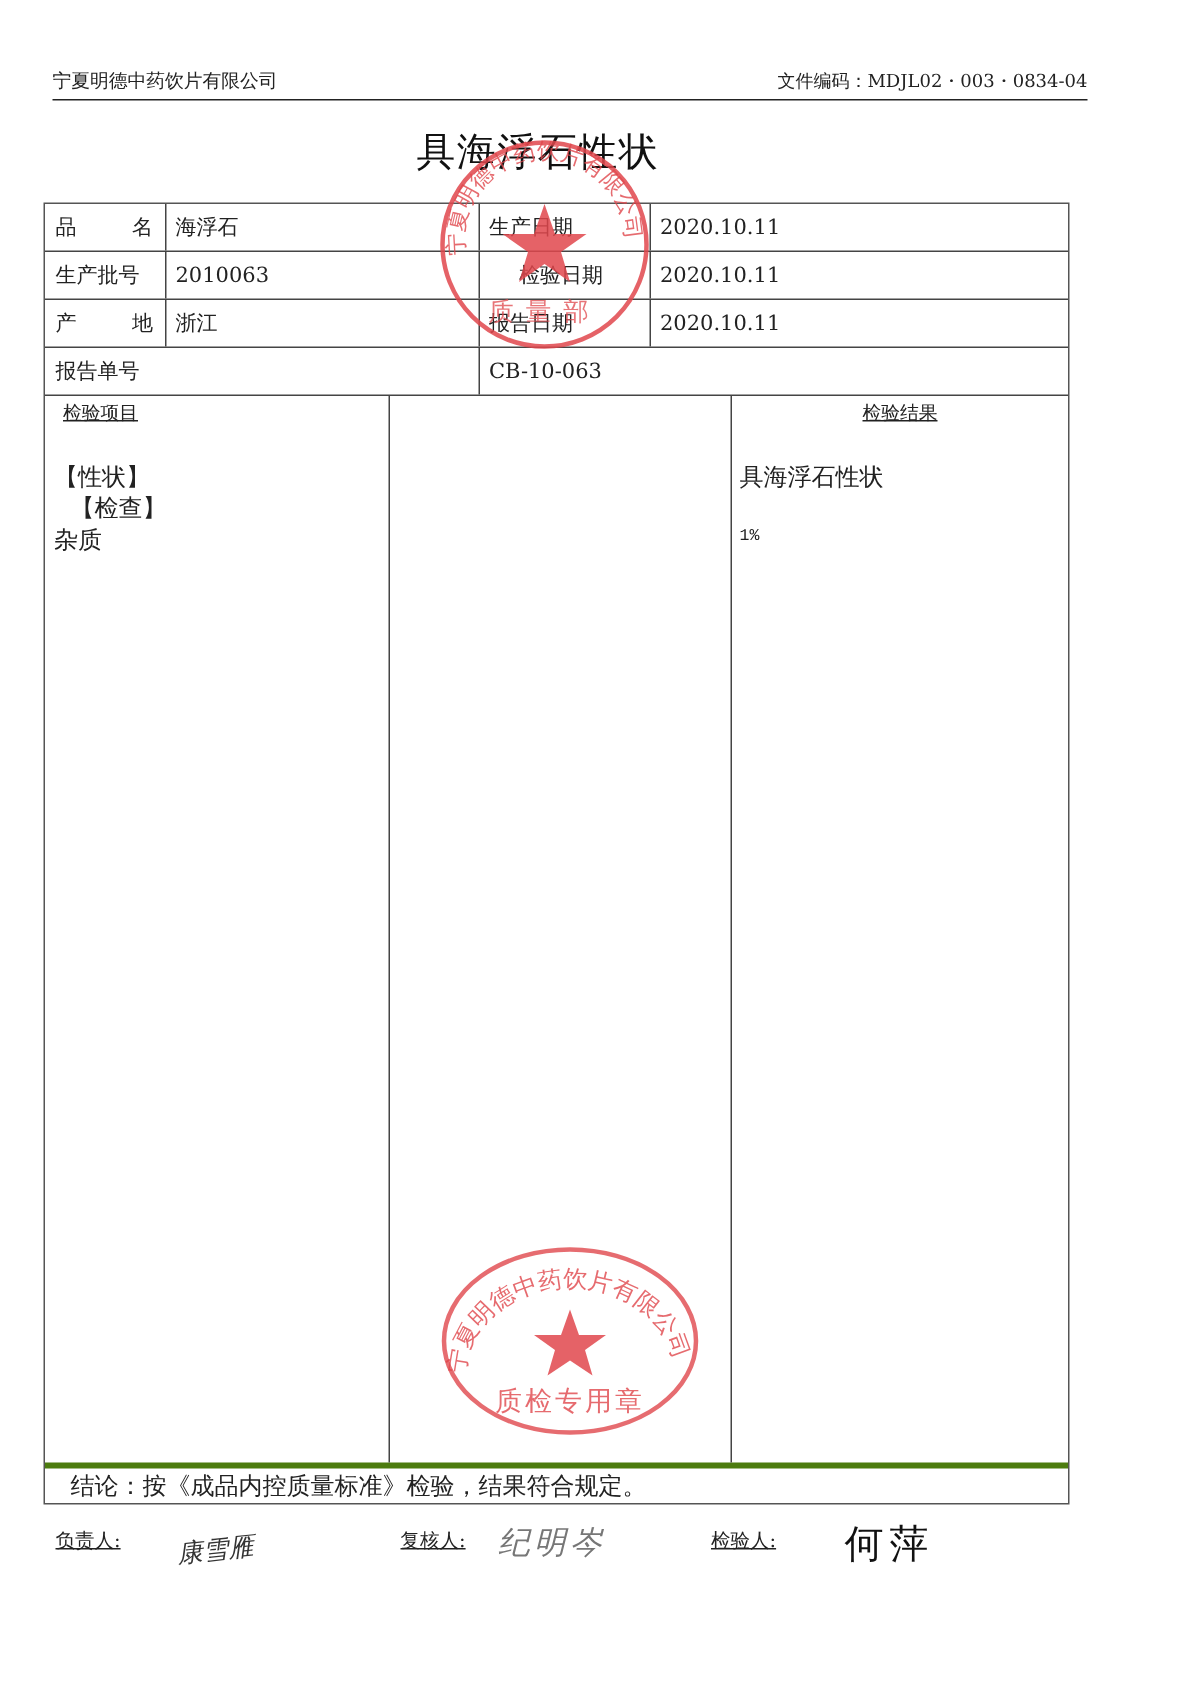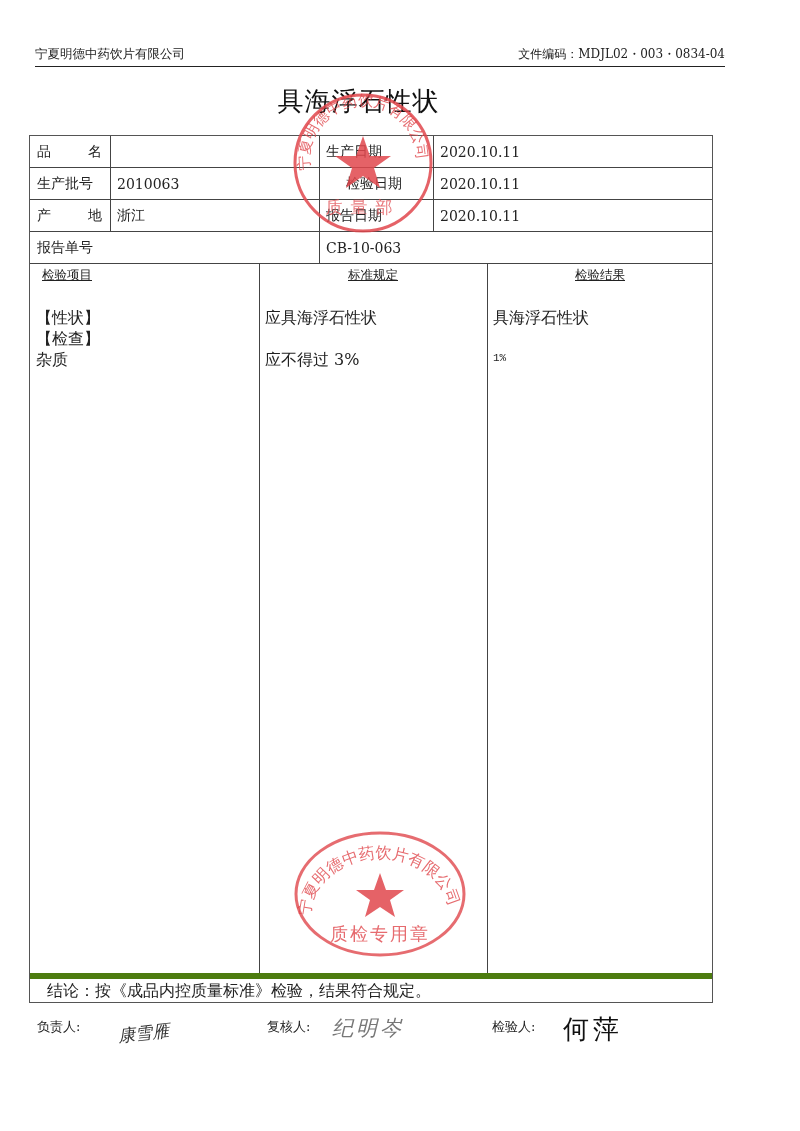--- a/index.html
+++ b/index.html
@@ -15,31 +15,31 @@
              font-size: 26px; letter-spacing: 1px; color: #111; }
 
     .tbl { position: absolute; left: 29px; top: 135px; width: 684px; height: 868px;
            border: 1px solid #555; box-sizing: border-box; }
     .row { position: absolute; left: 0; width: 100%; border-bottom: 1px solid #444; box-sizing: border-box; }
     .cell { position: absolute; top: 0; height: 100%; box-sizing: border-box;
             font-size: 14px; padding-left: 7px; display: flex; align-items: center; }
     .vline { position: absolute; top: 0; height: 100%; border-left: 1px solid #444; }
     .lbl-spread { justify-content: space-between; padding-right: 8px; }
 
-    .lower { position: absolute; left: 0; top: 128px; width: 100%; height: 715px; border-bottom: 6px solid #4d7c0f; box-sizing: border-box; }
+    .lower { position: absolute; left: 0; top: 128px; width: 100%; height: 715px; border-bottom: 4px solid #4d7c0f; box-sizing: border-box; }
     .col { position: absolute; top: 0; height: 100%; box-sizing: border-box; font-size: 12.5px; }
     .col-head { text-align: center; text-decoration: underline; margin-top: 3px; font-size: 12.5px; }
     .col-head.left { text-align: left; padding-left: 12px; }
     .item { position: absolute; left: 6px; font-size: 16px; white-space: nowrap; }
     .small-num { font-size: 11px; }
 
     .concl { position: absolute; left: 0; top: 843px; width: 100%; height: 24px; font-size: 16px;
              padding-left: 17px; box-sizing: border-box; display: flex; align-items: center; }
 
-    .sig { position: absolute; top: 1018px; font-size: 13px; }
+    .sig { position: absolute; top: 1018px; font-size: 13px; text-decoration: underline; }
     .sig-hand { position: absolute; font-family: "DejaVu Sans", sans-serif; }
 
     .stamp { position: absolute; pointer-events: none; }
   </style>
 </head>
 <body>
 
 <div class="hdr">
   <span class="company">宁夏明德中药饮片有限公司</span>
   <span class="code">文件编码：MDJL02・003・0834-04</span>
@@ -48,20 +48,21 @@
 <div class="title">具海浮石性状</div>
 
 <div class="tbl">
 
   <div class="row" style="top:0;height:32px;">
     <div class="cell lbl-spread" style="left:0;width:80px;">
       <span>品</span>
       <span>名</span>
     </div>
     <div class="vline" style="left:80px;"></div>
+    <div class="cell" style="left:80px;width:209px;">海浮石</div>
     <div class="vline" style="left:289px;"></div>
     <div class="cell" style="left:289px;width:114px;">生产日期</div>
     <div class="vline" style="left:403px;"></div>
     <div class="cell" style="left:403px;width:280px;">2020.10.11</div>
   </div>
 
   <div class="row" style="top:32px;height:32px;">
     <div class="cell" style="left:0;width:80px;">生产批号</div>
     <div class="vline" style="left:80px;"></div>
     <div class="cell" style="left:80px;width:209px;">2010063</div>
@@ -87,47 +88,42 @@
   <div class="row" style="top:96px;height:32px;">
     <div class="cell" style="left:0;width:289px;">报告单号</div>
     <div class="vline" style="left:289px;"></div>
     <div class="cell" style="left:289px;width:352px;">CB-10-063</div>
   </div>
 
   <div class="lower">
     <div class="col" style="left:0;width:229px;">
       <div class="col-head left">检验项目</div>
       <div class="item" style="top:44px;">【性状】</div>
-      <div class="item" style="top:65px;">【检查】</div>
+      <div class="item" style="top:65px;margin-left:11px;">【检查】</div>
       <div class="item" style="top:86px;">杂质</div>
     </div>
     <div class="vline" style="left:229px;"></div>
-    <div class="col" style="left:229px;width:228px;">
-      <div class="col-head">标准规定</div>
-      <div class="item" style="top:44px;">应具海浮石性状</div>
-      <div class="item" style="top:86px;">应不得过 3%</div>
-    </div>
     <div class="vline" style="left:457px;"></div>
     <div class="col" style="left:457px;width:226px;font-family:Liberation Mono, monospace;">
       <div class="col-head">检验结果</div>
       <div class="item" style="top:44px;">具海浮石性状</div>
       <div class="item small-num" style="top:88px;">1%</div>
     </div>
   </div>
 
   <div class="concl">结论：按《成品内控质量标准》检验，结果符合规定。</div>
 </div>
 
 <div class="sig" style="left:37px;">负责人:</div>
 <div class="sig-hand" style="left:118px;top:1022px;font-size:17px;color:#333;transform:rotate(-6deg);font-style:italic;">康雪雁</div>
 
 <div class="sig" style="left:267px;">复核人:</div>
 <div class="sig-hand" style="left:332px;top:1014px;font-size:21px;color:#777;font-style:italic;letter-spacing:3px;">纪明岑</div>
 
-<div class="sig" style="left:474px;margin-left:18px;">检验人:</div>
+<div class="sig" style="left:474px;">检验人:</div>
 <div class="sig-hand" style="left:563px;top:1012px;font-size:26px;color:#111;letter-spacing:4px;">何萍</div>
 
 <svg class="stamp" style="left:288px;top:88px;" width="150" height="150" viewBox="0 0 150 150">
   <defs>
     <path id="arcTop" d="M 22 82 A 54 54 0 1 1 128 82"></path>
   </defs>
   <circle cx="75" cy="75" r="68" fill="none" stroke="#e0474c" stroke-width="3" opacity="0.85"></circle>
   <text font-size="15" fill="#e0474c" opacity="0.8" font-family="DejaVu Sans, sans-serif">
     <textPath href="#arcTop" startOffset="0">宁夏明德中药饮片有限公司</textPath>
   </text>

